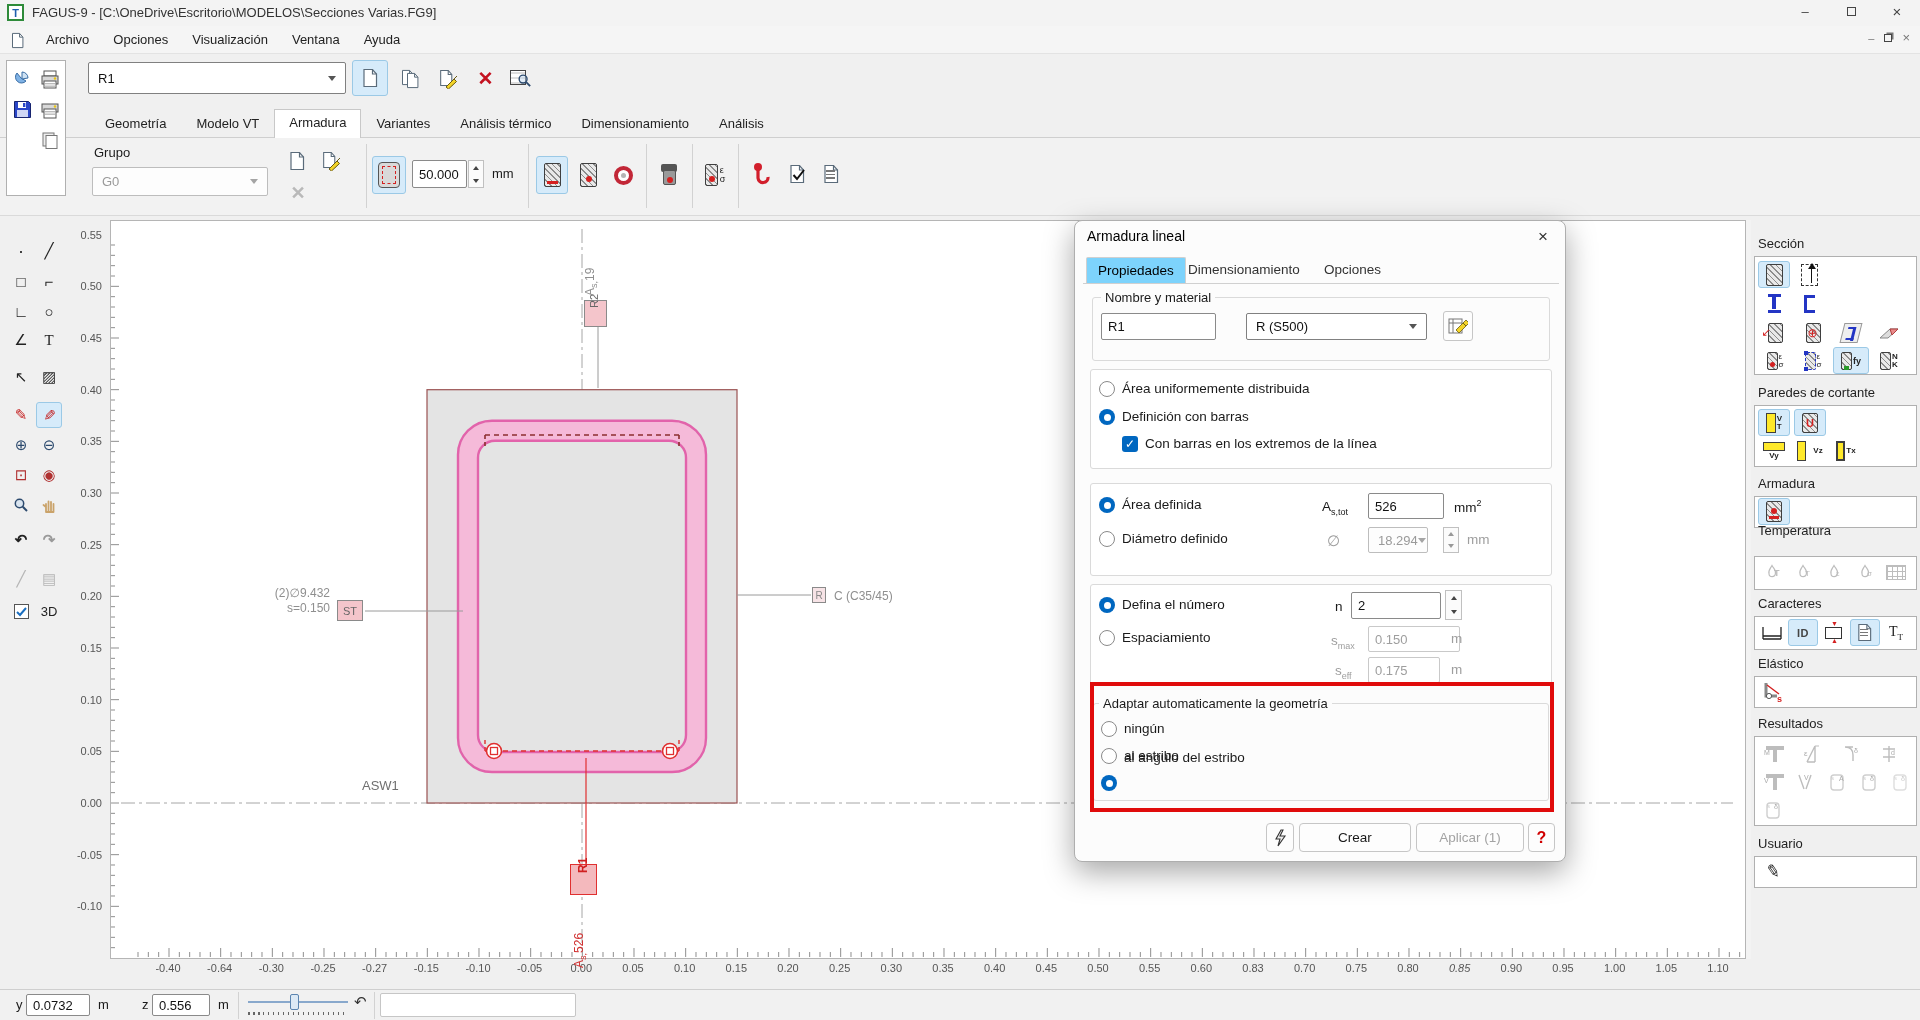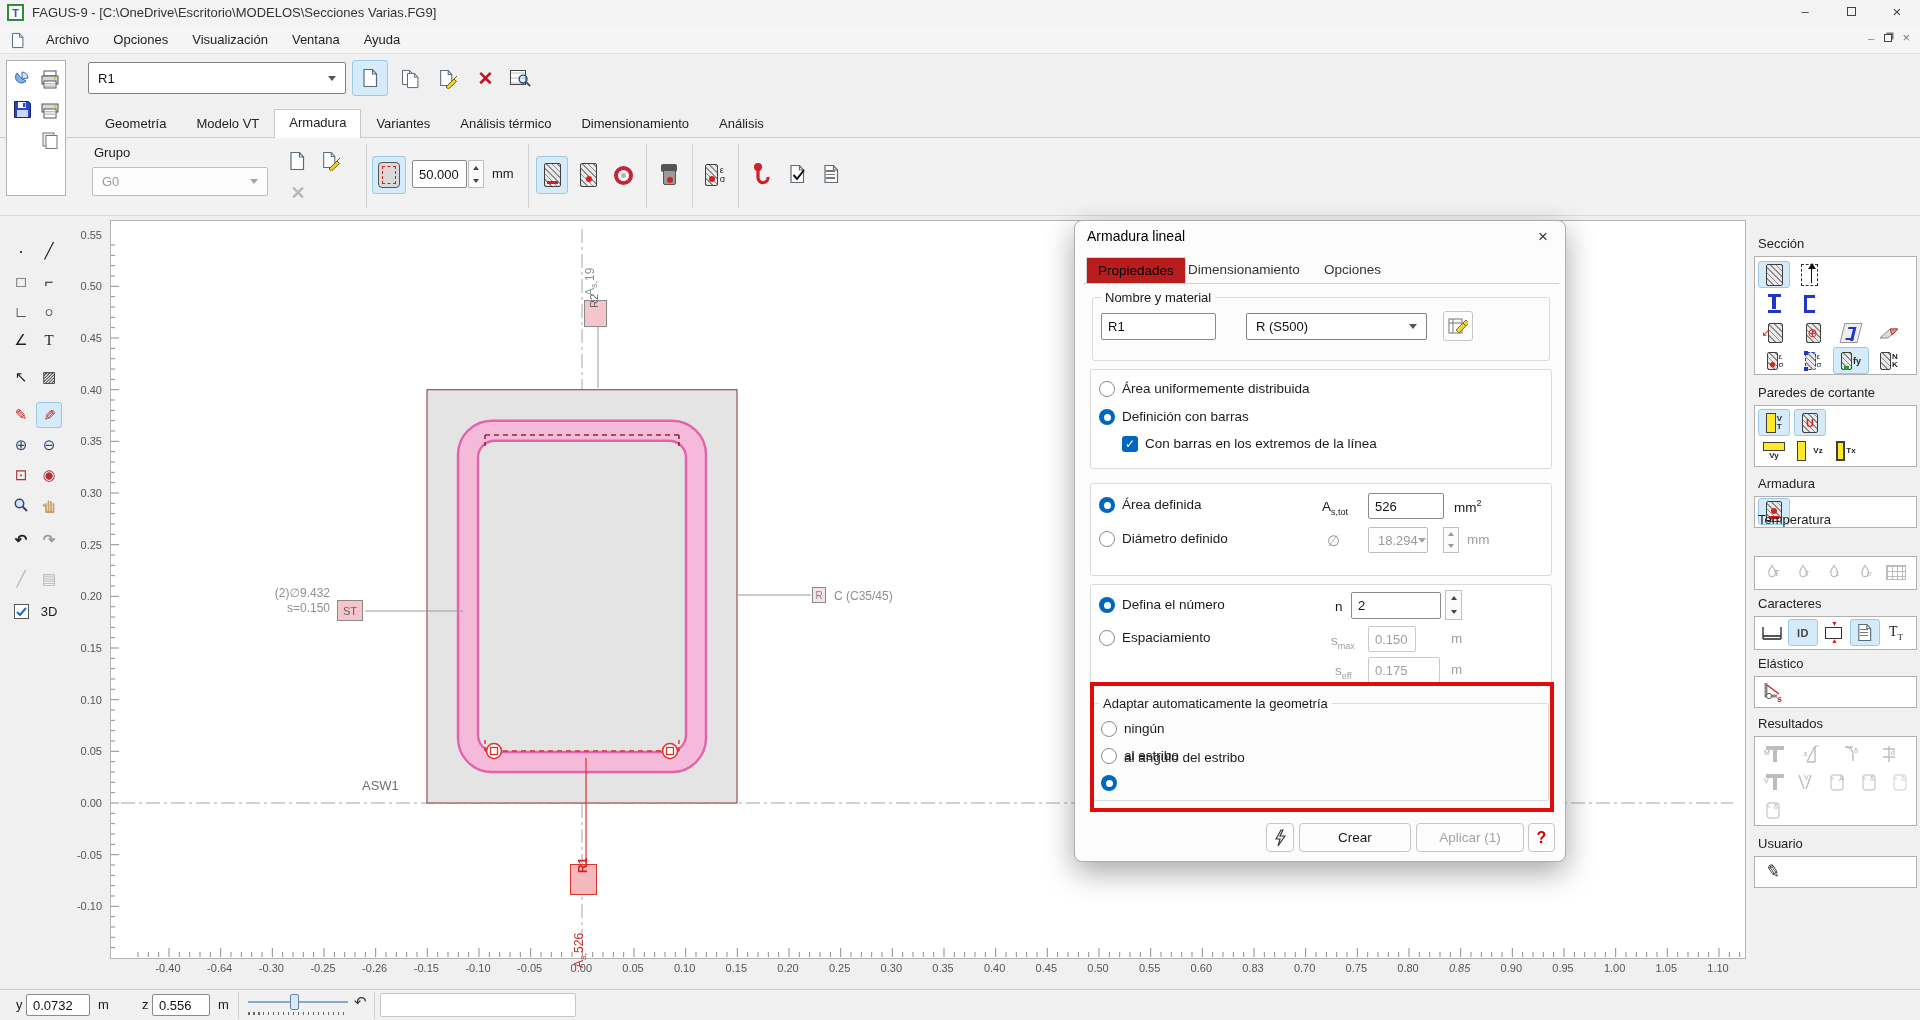--- a/index.html
+++ b/index.html
@@ -39,21 +39,21 @@
 .cbeam{width:11px;height:18px;border-left:3.5px solid #2335c4;border-top:3px solid #2335c4;border-bottom:3px solid #2335c4}
 .inp{border:1px solid #8a8a8a;border-radius:2px;background:#fff;font-family:"Liberation Sans",sans-serif;font-size:13px;padding:0 6px;color:#111}
 .inp.dis{color:#9e9e9e;border-color:#c9c9c9}
 .spin{position:absolute;display:flex;flex-direction:column;border:1px solid #c0c0c0;background:#fbfbfb}
 .spin div{flex:1;display:flex;align-items:center;justify-content:center}
 .tri-up{width:0;height:0;border-left:3.5px solid transparent;border-right:3.5px solid transparent;border-bottom:4.5px solid #444}
 .tri-dn{width:0;height:0;border-left:3.5px solid transparent;border-right:3.5px solid transparent;border-top:4.5px solid #444}
 
 #dlg{left:1074px;top:220px;width:492px;height:642px;background:#fcfcfc;border:1px solid #aeaeae;border-radius:8px;box-shadow:0 10px 30px rgba(0,0,0,.35);z-index:50}
 .dtab{position:absolute;top:0;height:27px;line-height:26px;padding:0 11px;color:#333;font-size:13.5px}
-.dtab.active{background:#b91c1c;border:1px solid #d0d0d0;border-bottom:1px solid #fff;border-radius:2px 2px 0 0;color:#000}
+.dtab.active{background:#7dd3fc;border:1px solid #d0d0d0;border-bottom:1px solid #fff;border-radius:2px 2px 0 0;color:#000}
 .gbox{position:absolute;background:#fff;border:1px solid #dadada;border-radius:3px}
 .fleg{position:absolute;background:#fcfcfc;padding:0 4px;font-size:13px;color:#1a1a1a;z-index:2}
 .rad{position:absolute;width:16px;height:16px;border-radius:50%;border:1px solid #8a8a8a;background:#fff}
 .rad.on{border:none;background:#0067c0}
 .rad.on::after{content:"";position:absolute;inset:4.5px;background:#fff;border-radius:50%}
 .chk{position:absolute;width:16px;height:16px;border-radius:3px;background:#0067c0;color:#fff;font-size:12px;line-height:16px;text-align:center}
 .dlbl{position:absolute;font-size:13.5px;color:#1a1a1a;white-space:nowrap}
 .dlbl.g{color:#9e9e9e}
 .btn{position:absolute;border:1px solid #c6c6c6;background:#fdfdfd;border-radius:4px;font-size:13.5px;color:#1a1a1a;display:flex;align-items:center;justify-content:center}
 .btn.dis{color:#a3a3a3}
@@ -678,21 +678,21 @@
   <div class="tag" style="left:570px;top:864px;width:27px;height:31px;border:1.6px solid #e03030;background:#f4b9bd;z-index:6">
     <span class="vtext" style="position:static;transform:rotate(-90deg);font-size:12px;font-weight:bold;color:#d02020">R1</span>
   </div>
   <span class="vtext" style="left:572px;top:968px;color:#d03030;z-index:6"><span>A</span><sub>s,</sub><span>526</span></span>
 
   <div class="abs" style="left:0;top:962px;width:1760px;height:16px">
       <span class="ticklbl" style="left: 168px; top: 0px;">-0.40</span>
       <span class="ticklbl" style="left: 219.667px; top: 0px;">-0.64</span>
       <span class="ticklbl" style="left: 271.333px; top: 0px;">-0.30</span>
       <span class="ticklbl" style="left: 323px; top: 0px;">-0.25</span>
-      <span class="ticklbl" style="left: 374.666px; top: 0px;">-0.26</span>
+      <span class="ticklbl" style="left: 374.666px; top: 0px;">-0.27</span>
       <span class="ticklbl" style="left: 426.332px; top: 0px;">-0.15</span>
       <span class="ticklbl" style="left: 477.999px; top: 0px;">-0.10</span>
       <span class="ticklbl" style="left: 529.665px; top: 0px;">-0.05</span>
       <span class="ticklbl" style="left: 581.332px; top: 0px;">0.00</span>
       <span class="ticklbl" style="left: 632.998px; top: 0px;">0.05</span>
       <span class="ticklbl" style="left: 684.665px; top: 0px;">0.10</span>
       <span class="ticklbl" style="left: 736.332px; top: 0px;">0.15</span>
       <span class="ticklbl" style="left: 787.998px; top: 0px;">0.20</span>
       <span class="ticklbl" style="left: 839.664px; top: 0px;">0.25</span>
       <span class="ticklbl" style="left: 891.331px; top: 0px;">0.30</span>
@@ -850,21 +850,21 @@
 
   <div class="ptitle" style="top:476px">Armadura</div>
   <div class="pbox" style="top:496px;height:32px"></div>
   <div class="pic sel" style="left:1758px;top:498px">
     <span class="hatch" style="width:16px;height:21px">
         <span class="reddot" style="left:4px;top:6px"></span>
         <span class="redline"></span>
       </span>
   </div>
 
-  <div class="ptitle" style="top:512px">Temperatura</div>
+  <div class="ptitle" style="top:523px">Temperatura</div>
   <div class="pbox" style="top:556px;height:34px"></div>
   <div class="pic" style="left:1757px;top:559px;width:30px">
     <span style="position:relative"><svg width="12" height="15">
           <use href="#i-flame"></use>
         </svg><span class="abs" style="left:8px;top:4px;font-size:9px;color:#bdbdbd;font-weight:bold">T</span></span>
   </div>
   <div class="pic" style="left:1788px;top:559px;width:30px">
     <span style="position:relative"><svg width="12" height="15">
           <use href="#i-flame"></use>
         </svg><span class="abs" style="left:8px;top:5px;font-size:8px;color:#bdbdbd">T</span></span>
@@ -1063,21 +1063,21 @@
         <div>
           <span class="tri-up"></span>
         </div>
         <div>
           <span class="tri-dn"></span>
         </div>
       </div>
     <span class="rad" style="left:24px;top:409px"></span>
     <span class="dlbl" style="left:47px;top:409px">Espaciamiento</span>
     <span class="dlbl g" style="left:256px;top:412px"><span>s</span><sub>max</sub></span>
-    <input class="abs inp dis" style="left: 293px; top: 405px; width: 48px; height: 26px;" value="0.150">
+    <input class="abs inp dis" style="left: 293px; top: 405px; width: 92px; height: 26px;" value="0.150">
     <span class="dlbl g" style="left:376px;top:410px">m</span>
     <span class="dlbl g" style="left:260px;top:442px"><span>s</span><sub>eff</sub></span>
     <input class="abs inp dis" style="left: 293px; top: 436px; width: 72px; height: 26px;" value="0.175">
     <span class="dlbl g" style="left:376px;top:441px">m</span>
 
     <div class="gbox" style="left:18px;top:482px;width:456px;height:98px;background:#fcfcfc"></div>
     <span class="fleg" style="left:24px;top:475px">Adaptar automaticamente la geometría</span>
     <span class="rad" style="left:26px;top:500px"></span>
     <span class="dlbl" style="left:49px;top:500px">ningún</span>
     <span class="rad" style="left:26px;top:527px"></span>

